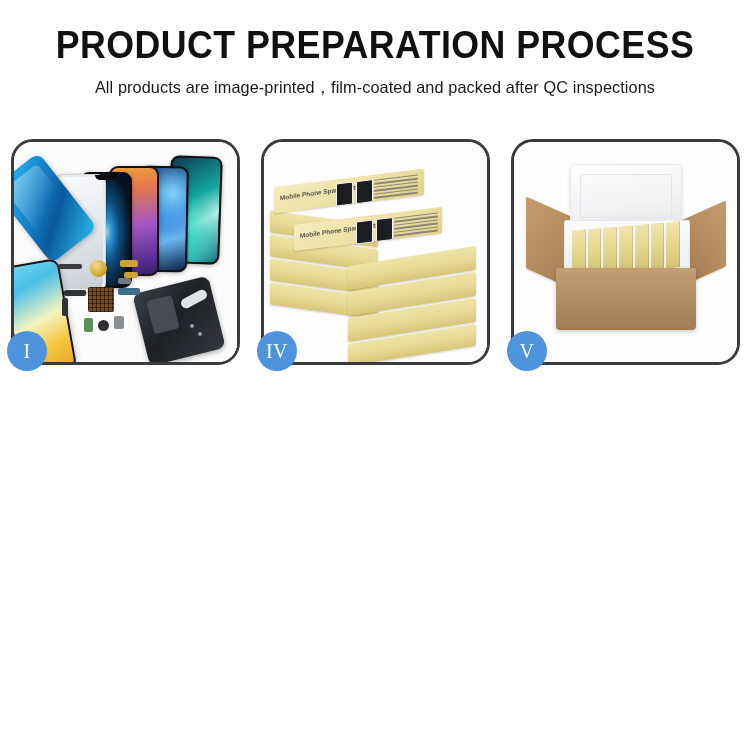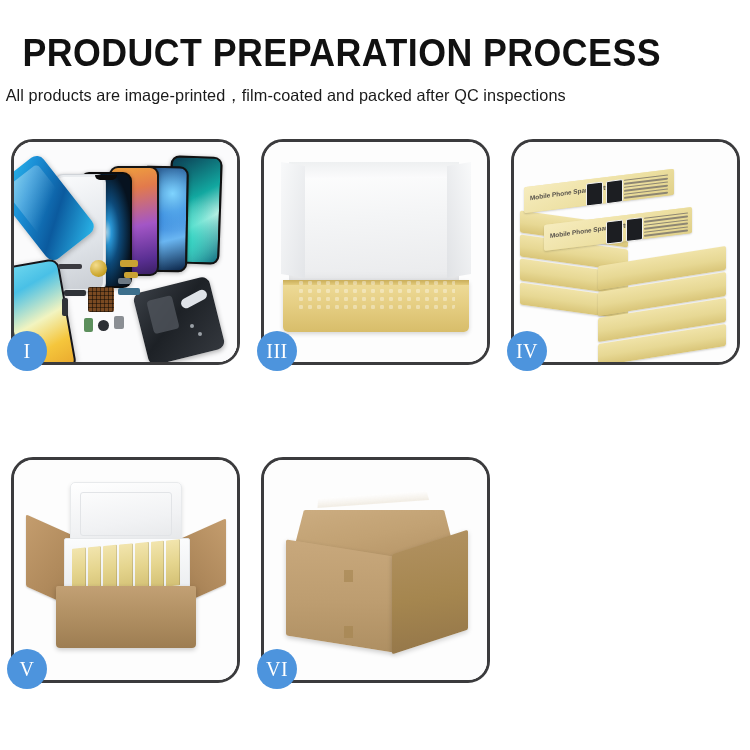--- a/index.html
+++ b/index.html
@@ -11,21 +11,22 @@
   body {
     width: 750px;
     height: 750px;
     overflow: hidden;
     font-family: "Liberation Sans", sans-serif;
     position: relative;
   }
 
   
   .header {
-    padding-top: 34px;
+    text-align: center;
+    padding-top: 26px;
   }
   .title {
     font-family: "Liberation Sans", sans-serif;
     font-size: 38px;
     font-weight: bold;
     letter-spacing: 0.5px;
     color: #111111;
     line-height: 1.05;
     transform: scaleX(0.94);
     white-space: nowrap;
@@ -427,35 +428,20 @@
       <div class="part part-round" style="left:84px;top:178px;width:11px;height:11px;background:#2c2f34;"></div>
       <div class="part" style="left:100px;top:174px;width:10px;height:13px;background:#8b8f94;"></div>
       <div class="part part-round" style="left:176px;top:182px;width:4px;height:4px;background:#9aa0a6;"></div>
       <div class="part part-round" style="left:184px;top:190px;width:4px;height:4px;background:#9aa0a6;"></div>
       <div class="part" style="left:166px;top:152px;width:28px;height:10px;background:#dfe3e8;border-radius:5px;transform:rotate(-28deg);"></div>
     </div>
     <div class="badge">I</div>
   </div>
 
 
-  <div class="panel">
-    <div class="panel-inner">
-      <div class="box3-wrap">
-        <div class="foam-back"></div>
-        <div class="foam-fold"></div>
-        <div class="foam-lid-l"></div>
-        <div class="foam-lid-r"></div>
-        <div class="kraft-tray">
-          <div class="kraft-edge"></div>
-          <div class="kraft-tray-in"></div>
-        </div>
-      </div>
-    </div>
-    <div class="badge">III</div>
-  </div>
 
   <div class="panel">
     <div class="panel-inner">
       <div class="stack">
 
         <div class="sbox" style="left:0px;top:58px;width:108px;height:22px;transform:skewY(8deg);"></div>
         <div class="sbox" style="left:0px;top:82px;width:108px;height:22px;transform:skewY(8deg);"></div>
         <div class="sbox" style="left:0px;top:106px;width:108px;height:22px;transform:skewY(8deg);"></div>
         <div class="sbox" style="left:0px;top:130px;width:108px;height:22px;transform:skewY(8deg);"></div>
 
@@ -518,27 +504,14 @@
           <div class="ib"></div>
           <div class="ib"></div>
           <div class="ib"></div>
         </div>
         <div class="carton-front"></div>
       </div>
     </div>
     <div class="badge">V</div>
   </div>
 
-  <div class="panel">
-    <div class="panel-inner">
-      <div class="carton6">
-        <div class="c6-top"></div>
-        <div class="c6-tape"></div>
-        <div class="c6-front"></div>
-        <div class="c6-side"></div>
-        <div class="c6-seam" style="left:62px;top:84px;width:9px;height:12px;"></div>
-        <div class="c6-seam" style="left:62px;top:140px;width:9px;height:12px;"></div>
-      </div>
-    </div>
-    <div class="badge">VI</div>
-  </div>
 
 </div>
 
 </body></html>

